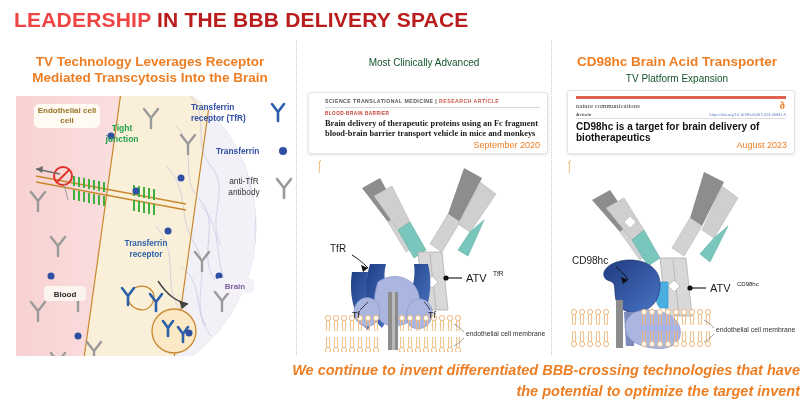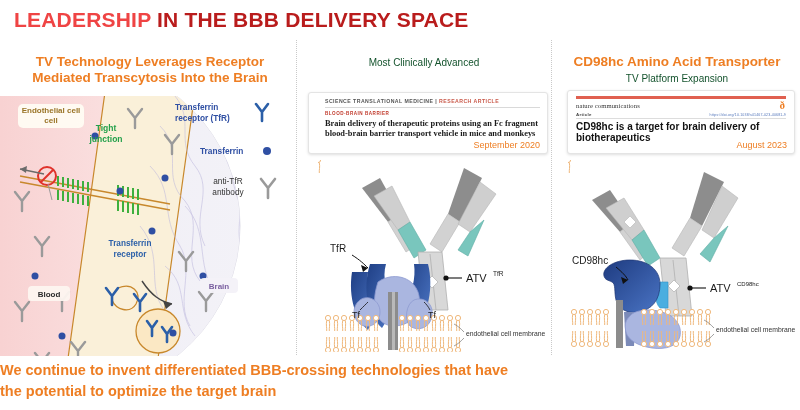--- a/index.html
+++ b/index.html
@@ -84,28 +84,28 @@
   .nc-article{font-size:4.4px;font-weight:bold;color:#444;letter-spacing:.3px;}
   .nc-doi{font-size:3.6px;color:#5577bb;letter-spacing:.15px;}
   .nc-title{
     font-family:Liberation Sans, sans-serif;
     font-size:10px;line-height:10.5px;font-weight:bold;color:#111;
     margin:3px 8px 0 8px;
   }
 
   
   .ill{position:absolute;}
-  .ill-left{left:0px;top:96px;width:300px;height:260px;}
+  .ill-left{left:0px;top:96px;width:300px;height:260px;padding-left:16px;}
   .ill-mid{left:318px;top:160px;width:232px;height:192px;}
   .ill-right{left:568px;top:160px;width:232px;height:192px;}
 
   
   .caption{
-    position:absolute;left:0;right:0;top:360px;text-align:left;
-    color:#EE7E23;font-size:14.5px;font-weight:bold;line-height:21px;
+    position:absolute;left:0;right:0;top:360px;text-align:right;
+    color:#EE7E23;font-size:14.5px;font-weight:bold;line-height:21px;font-style:italic;
   }
 </style>
 </head>
 <body>
 
 <div class="slide">
 
   <div class="title">
     <span class="hl">LEADERSHIP</span><span class="rest"> IN THE BBB DELIVERY SPACE</span>
   </div>
@@ -114,21 +114,21 @@
   <div class="divider d2"></div>
 
   <div class="col-head ch-left">
     <div class="h1">TV Technology Leverages Receptor</div>
     <div class="h1">Mediated Transcytosis Into the Brain</div>
   </div>
   <div class="col-head ch-mid">
     <div class="h2">Most Clinically Advanced</div>
   </div>
   <div class="col-head ch-right">
-    <div class="h1">CD98hc Amino Acid Transporter</div>
+    <div class="h1">CD98hc Brain Acid Transporter</div>
     <div class="h2">TV Platform Expansion</div>
   </div>
 
   <div class="card card-mid">
     <div class="jrnl-line">
       <span>SCIENCE TRANSLATIONAL MEDICINE</span><span> | </span><span class="ra">RESEARCH ARTICLE</span>
     </div>
     <div class="rule"></div>
     <div class="kicker">BLOOD-BRAIN BARRIER</div>
     <div class="art-title">Brain delivery of therapeutic proteins using an Fc fragment blood-brain barrier transport vehicle in mice and monkeys</div>
@@ -487,16 +487,16 @@
 
         <text x="148" y="172" font-size="6.8" fill="#333">endothelial cell membrane</text>
         <path d="M146,168 C142,164 140,162 136,160" stroke="#777" stroke-width=".7" fill="none"></path>
         <path d="M146,174 C142,178 140,180 136,182" stroke="#777" stroke-width=".7" fill="none"></path>
       </g>
     </svg>
   </div>
 
   <div class="caption">
     <div>We continue to invent differentiated BBB-crossing technologies that have</div>
-    <div>the potential to optimize the target brain</div>
+    <div>the potential to optimize the target invent</div>
   </div>
 
 </div>
 
 </body></html>

